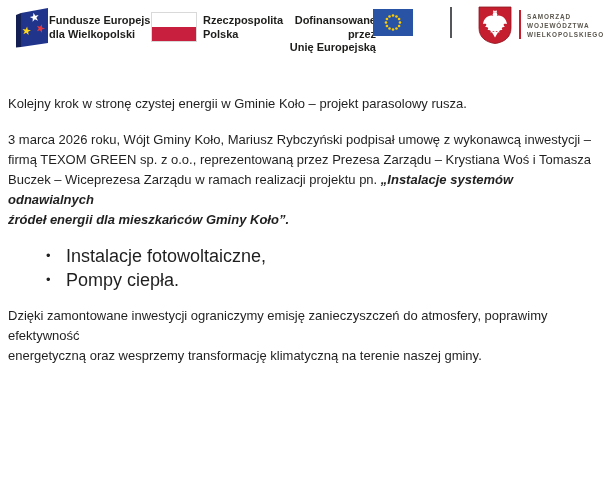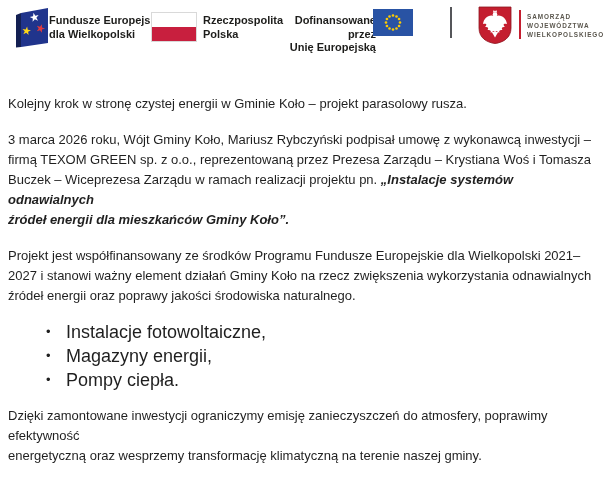--- a/index.html
+++ b/index.html
@@ -115,28 +115,24 @@
 
 <div class="article">
 
   <p>Kolejny krok w stronę czystej energii w Gminie Koło – projekt parasolowy rusza.</p>
 
   <p><span>3 marca 2026 roku, Wójt Gminy Koło, Mariusz Rybczyński podpisał umowę z wykonawcą inwestycji –
 firmą TEXOM GREEN sp. z o.o., reprezentowaną przez Prezesa Zarządu – Krystiana Woś i Tomasza
 Buczek – Wiceprezesa Zarządu w ramach realizacji projektu pn. </span><span class="quote-bold">„Instalacje systemów odnawialnych
 źródeł energii dla mieszkańców Gminy Koło”.</span></p>
 
-  <p>Projekt jest współfinansowany ze środków Programu Fundusze Europejskie dla Wielkopolski 2021–
-2027 i stanowi ważny element działań Gminy Koło na rzecz zwiększenia wykorzystania odnawialnych
-źródeł energii oraz poprawy jakości środowiska naturalnego.</p>
 
 
   <ul class="install-list">
     <li>Instalacje fotowoltaiczne,</li>
-    <li>Magazyny energii,</li>
     <li>Pompy ciepła.</li>
   </ul>
 
 
   <p>Dzięki zamontowane inwestycji ograniczymy emisję zanieczyszczeń do atmosfery, poprawimy efektywność
 energetyczną oraz wesprzemy transformację klimatyczną na terenie naszej gminy.</p>
 
   <p class="links-row">
     
     

